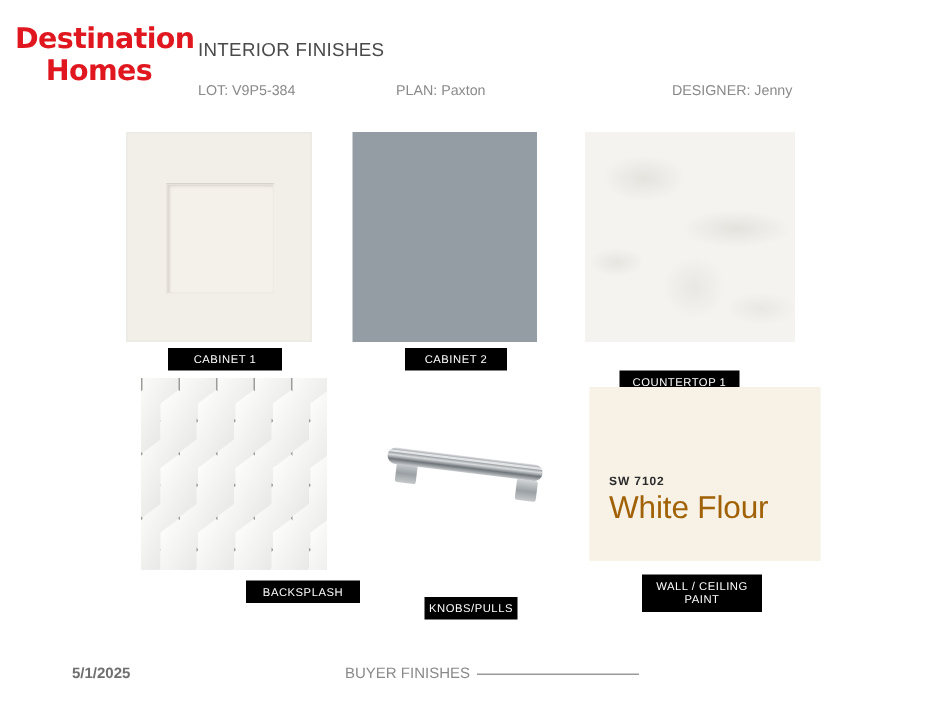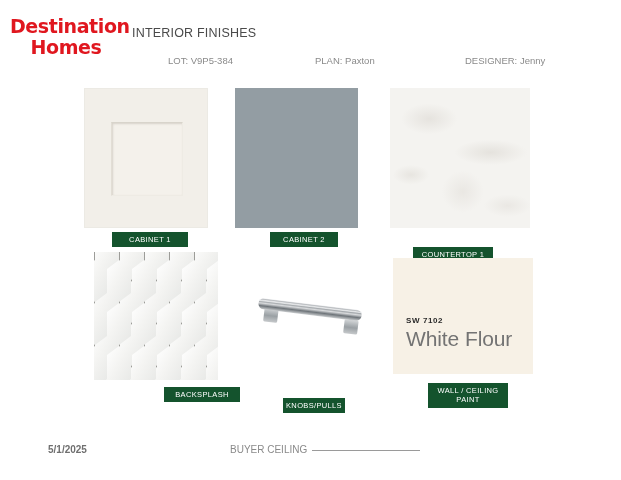--- a/index.html
+++ b/index.html
@@ -45,35 +45,34 @@
     letter-spacing: 0.2px;
     color: #4a4a4a;
   }
 
   .meta {
     position: absolute;
     top: 55px;
     font-size: 9.5px;
     color: #8a8a8a;
     white-space: nowrap;
-    margin-left: 36px;
   }
   #meta-lot      { left: 132px; }
-  #meta-plan     { left: 279px; }
-  #meta-designer { left: 429px; }
+  #meta-plan     { left: 264px; }
+  #meta-designer { left: 448px; }
 
   .swatch {
     position: absolute;
     background: #fff;
     overflow: hidden;
   }
 
   .tag {
     position: absolute;
-    background: #14532d;
+    background: #000000;
     color: #ffffff;
     font-size: 7.5px;
     letter-spacing: 0.35px;
     text-align: center;
     line-height: 1.25;
     padding: 3px 0 3px 0;
     box-sizing: border-box;
   }
 
   
@@ -127,37 +126,37 @@
   #sw-pull {
     left: 248px; top: 284px;
     width: 124px; height: 62px;
     background: #ffffff;
   }
   #sw-pull svg { display: block; }
 
   
   #sw-paint {
     left: 393px; top: 258px;
-    width: 140px; height: 116px;
+    width: 154px; height: 116px;
     background: #f7f1e6;
     text-decoration: underline;
   }
   #sw-paint .code {
     position: absolute;
     left: 13px; top: 58px;
     font-size: 8px;
     font-weight: bold;
     letter-spacing: 0.6px;
     color: #2b2b2b;
   }
   #sw-paint .name {
     position: absolute;
     left: 13px; top: 69px;
     font-size: 21px;
-    color: #737373;
+    color: #a16207;
     letter-spacing: -0.1px;
   }
 
   
   #tag-cab1    { left: 112px; top: 232px; width:  76px; }
   #tag-cab2    { left: 270px; top: 232px; width:  68px; text-align: center; }
   #tag-counter { left: 413px; top: 232px; width:  80px; margin-top: 15px; }
   #tag-back    { left: 127px; top: 387px; width:  76px; margin-left: 37px; }
   #tag-pulls   { left: 283px; top: 398px; width:  62px; }
   #tag-paint   { left: 428px; top: 383px; width:  80px; }
@@ -393,14 +392,14 @@
   <div class="code">SW 7102</div>
   <div class="name">White Flour</div>
 </div>
 <div class="tag" id="tag-paint">
   <span>WALL / CEILING</span><br>
   <span>PAINT</span>
 </div>
 
 <div id="footer-date">5/1/2025</div>
 <div id="footer-initials">
-  <span>BUYER CEILING</span><span class="rule"></span>
+  <span>BUYER FINISHES</span><span class="rule"></span>
 </div>
 
 </body></html>

